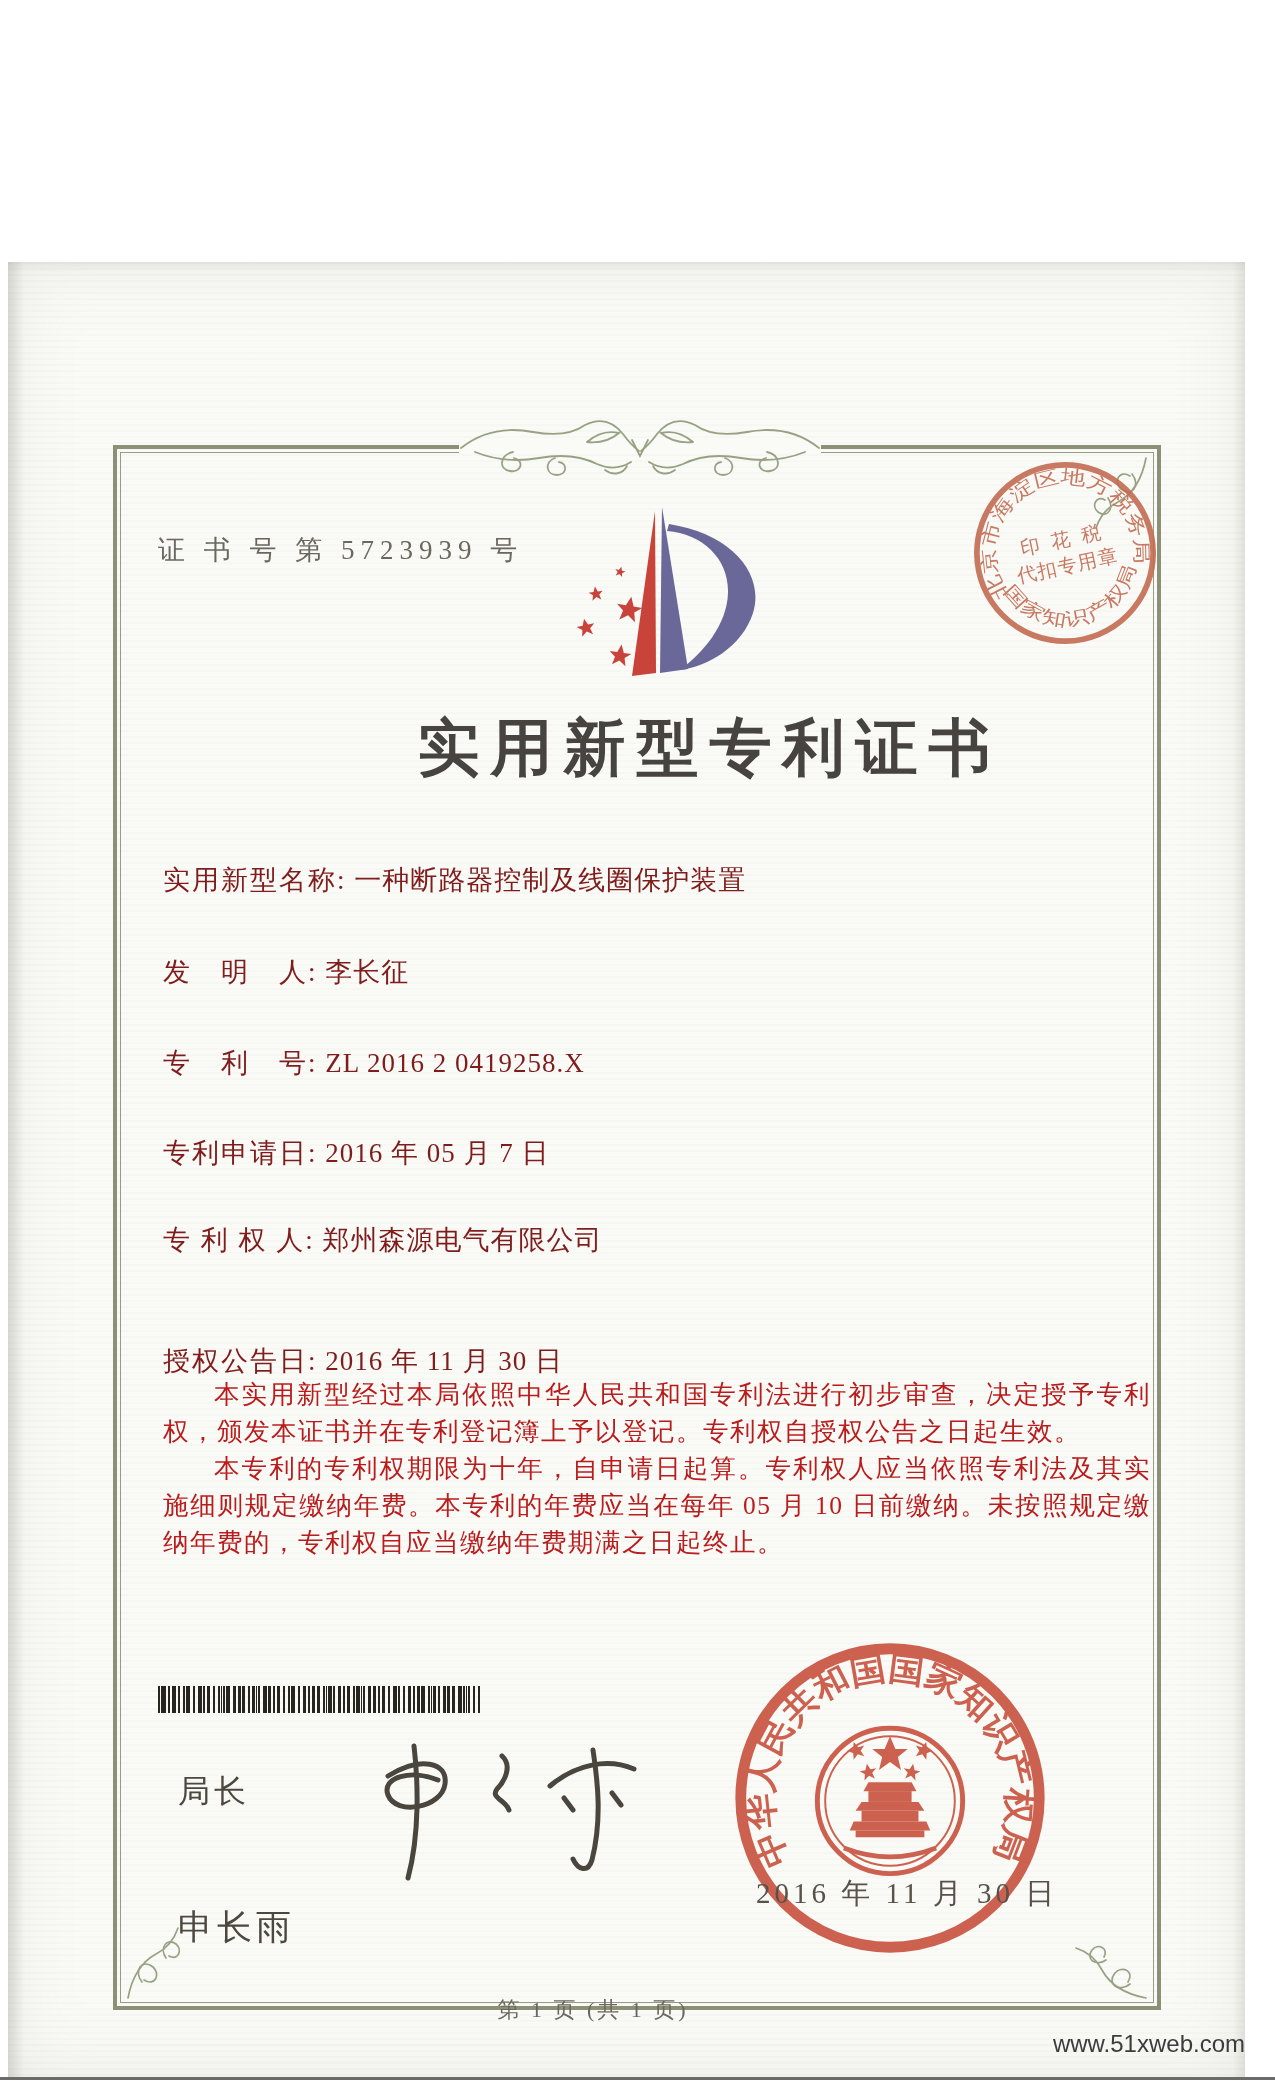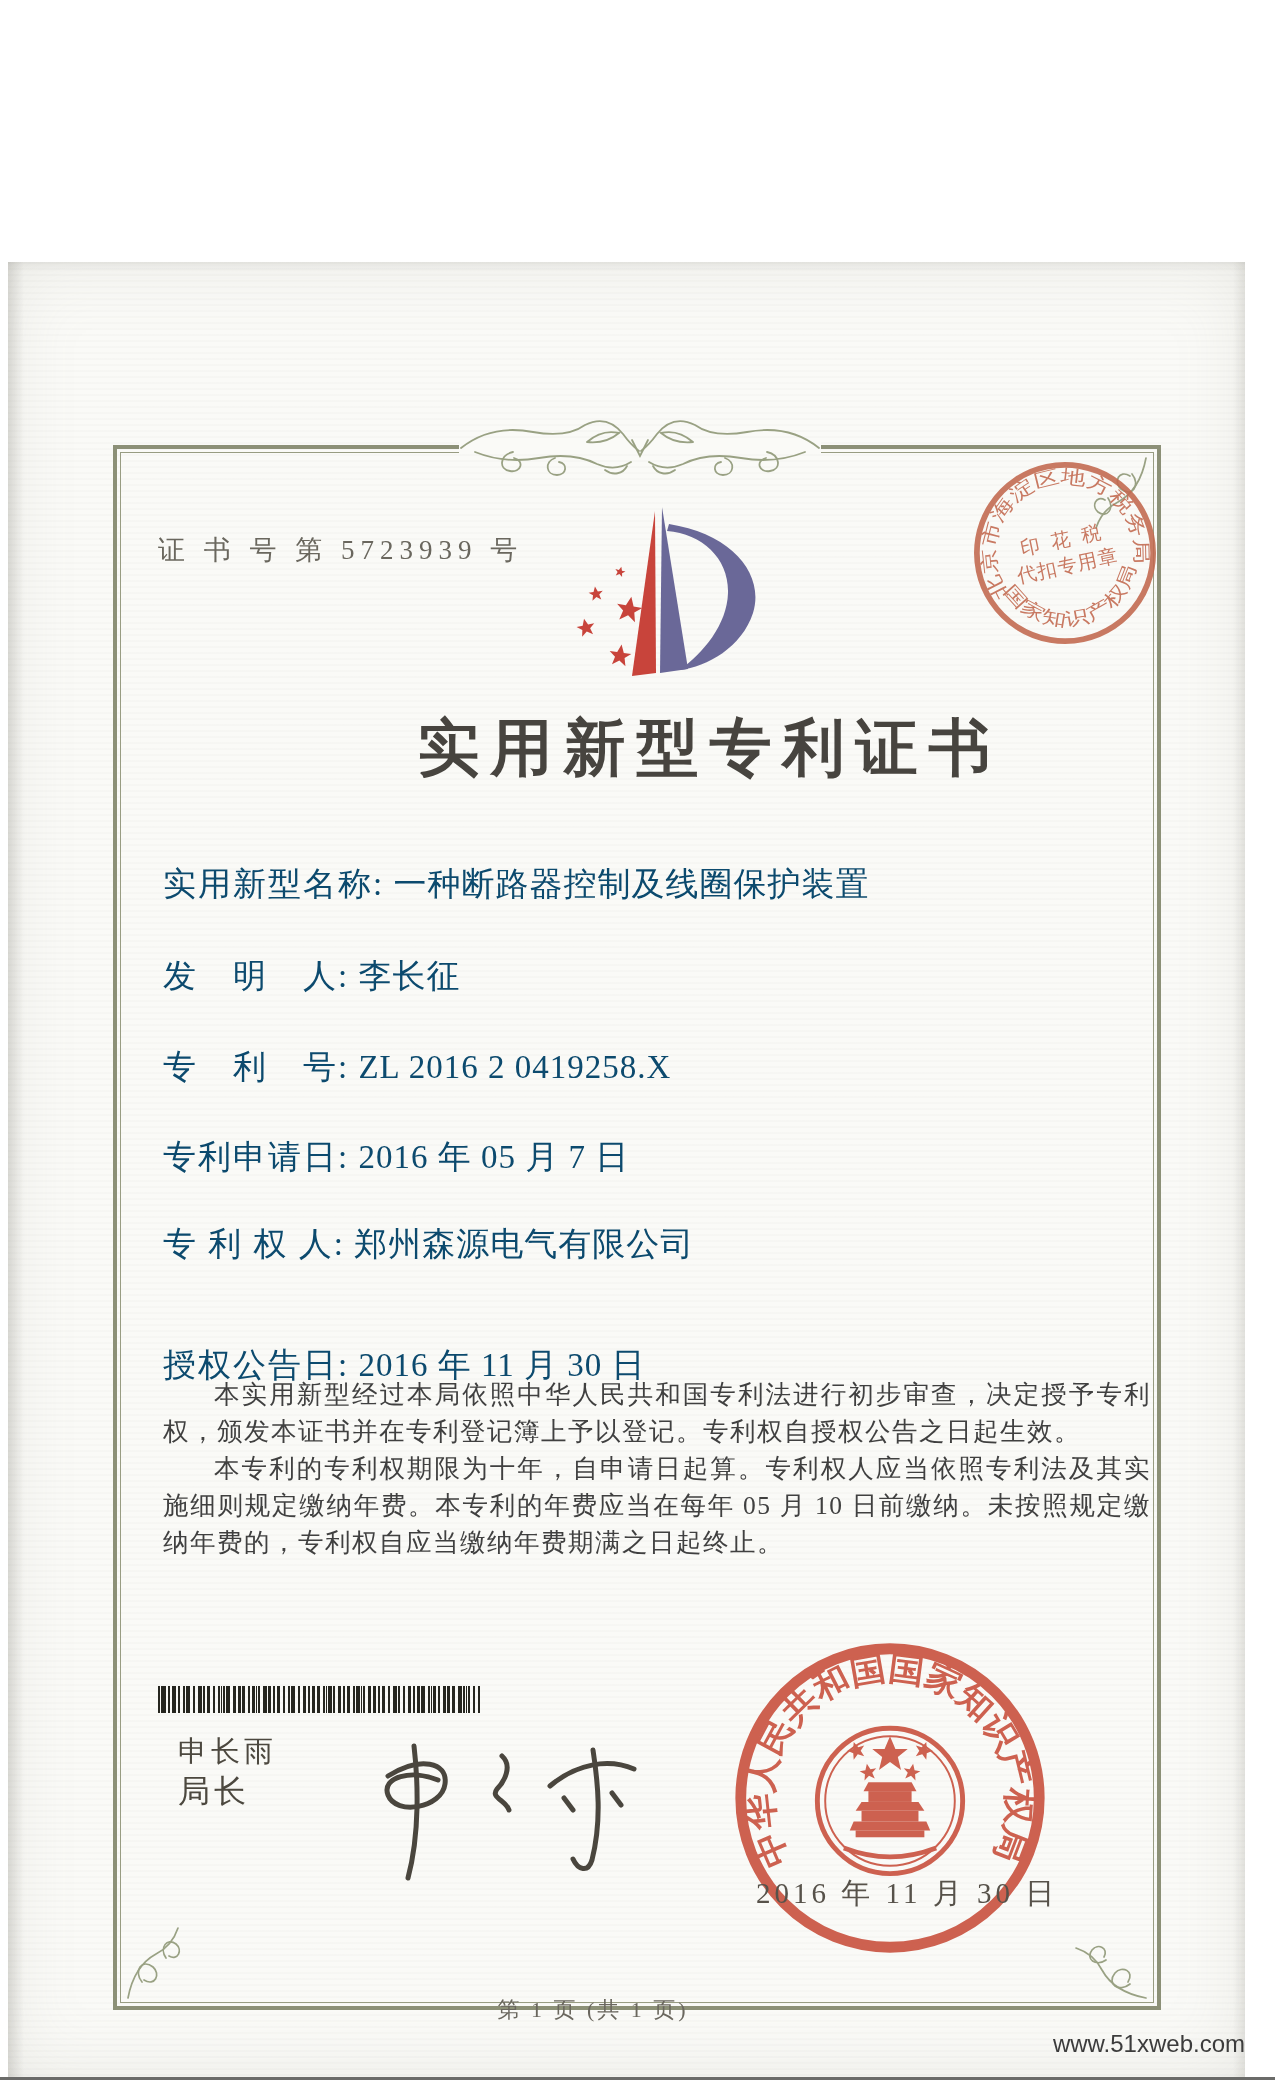--- a/index.html
+++ b/index.html
@@ -29,37 +29,37 @@
     border:1px solid #989c82;
   }
   .cert-no{
     left:158px;top:532px;font-size:27px;color:#6a675e;letter-spacing:6px;
   }
   .title{
     left:113px;top:706px;width:1161px;text-align:center;
     font-size:62px;font-weight:bold;color:#47443f;letter-spacing:11px;padding-left:16px;
   }
   .field{
-    left:163px;font-size:33px;color:#0c4a6e;letter-spacing:1px;white-space:nowrap;
+    left:163px;font-size:27px;color:#7f1d1d;letter-spacing:1px;white-space:nowrap;
   }
   .field .lbl{letter-spacing:2px;}
   .paras{
-    left:163px;top:1376px;width:988px;font-size:25.5px;color:#404040;
+    left:163px;top:1376px;width:988px;font-size:25.5px;color:#b91c1c;
     line-height:37px;text-align:justify;
   }
   .paras p{margin:0;text-indent:2em;letter-spacing:1.5px;}
   .barcode{
     left:158px;top:1686px;width:322px;height:27px;
     background:
       repeating-linear-gradient(90deg,#26261f 0 2px,rgba(0,0,0,0) 2px 5px),
       repeating-linear-gradient(90deg,#26261f 0 1px,rgba(0,0,0,0) 1px 7px),
       repeating-linear-gradient(90deg,rgba(0,0,0,0) 0 3px,#26261f 3px 5px,rgba(0,0,0,0) 5px 13px);
   }
   .director-label{left:178px;top:1770px;font-size:32px;color:#4c483f;letter-spacing:4px;}
-  .director-name{left:178px;top:1732px;font-size:29px;color:#4c483f;letter-spacing:4px;}
+  .director-name{left:178px;top:1904px;font-size:35px;color:#4c483f;letter-spacing:4px;}
   .seal-date{left:756px;top:1874px;font-size:29px;color:#57524a;letter-spacing:4px;z-index:6;}
   .footer-page{
     left:113px;top:1950px;width:960px;text-align:center;
     font-size:22px;color:#6a675e;letter-spacing:3px;margin-top:45px;
   }
   .watermark{
     right:30px;top:2030px;font-size:24px;color:#3c3c3c;
     font-family:"Liberation Sans","DejaVu Sans",sans-serif;
   }
   .scan-bottom-line{left:0;top:2077px;width:1275px;height:3px;background:#6b6b69;}

